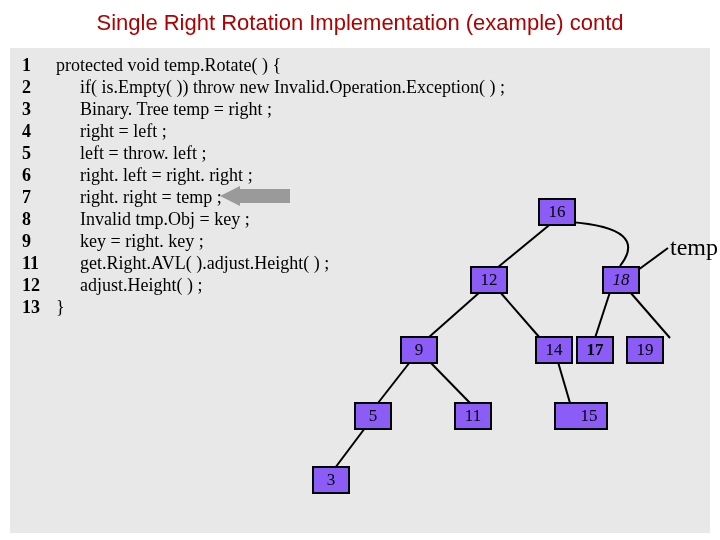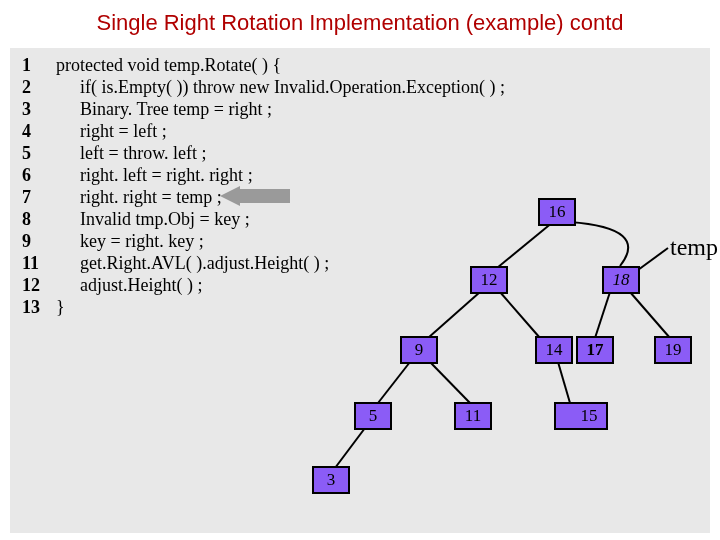--- a/index.html
+++ b/index.html
@@ -110,21 +110,21 @@
         <line x1="658" y1="200" x2="628" y2="222"></line>
       </g>
     </svg>
 
     <div class="node" style="top:150px;left:528px;">16</div>
     <div class="node" style="top:218px;left:460px;">12</div>
     <div class="node" style="top:218px;left:592px;font-style:italic;">18</div>
     <div class="node" style="top:288px;left:390px;">9</div>
     <div class="node" style="top:288px;left:518px;margin-left:7px;">14</div>
     <div class="node" style="top:288px;left:566px;font-weight:bold;">17</div>
-    <div class="node" style="top:288px;left:644px;text-align:center;">19</div>
+    <div class="node" style="top:288px;left:616px;text-align:center;">19</div>
     <div class="node" style="top:354px;left:344px;">5</div>
     <div class="node" style="top:354px;left:444px;">11</div>
     <div class="node" style="top:354px;left:544px;padding-left:16px;">15</div>
     <div class="node" style="top:418px;left:302px;">3</div>
 
     <div class="temp-label" style="top:186px;left:660px;">temp</div>
 
   </div>
 </div>
 

